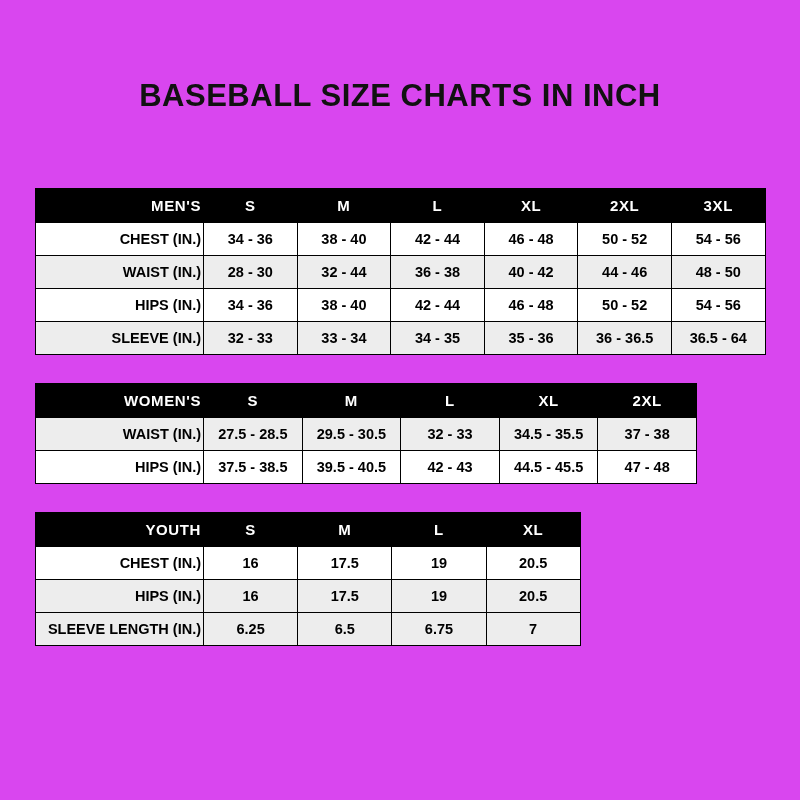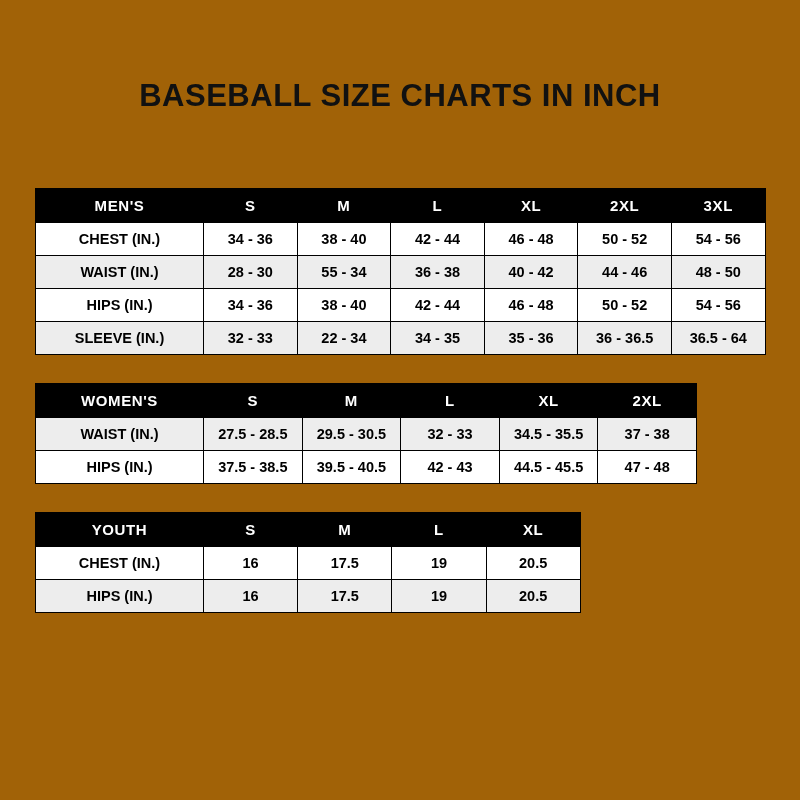--- a/index.html
+++ b/index.html
@@ -11,21 +11,21 @@
     height: 800px;
     background: #ffffff;
     font-family: "Liberation Sans", sans-serif;
     color: #000000;
     overflow: hidden;
   }
   .page {
     position: relative;
     width: 800px;
     height: 800px;
-    background: #a16207;
+    background: #d946ef;
     box-sizing: border-box;
   }
   .title {
     position: absolute;
     top: 78px;
     left: 0;
     width: 800px;
     text-align: center;
     font-size: 31px;
     font-weight: bold;
@@ -70,21 +70,21 @@
     font-size: 15px;
     letter-spacing: 0.6px;
   }
   tbody td {
     background: #ffffff;
   }
   tbody tr.alt td {
     background: #ededed;
   }
   td.rowlabel, thead th.rowlabel {
-    text-align: center;
+    text-align: right;
     margin-top: 36px;
   }
   
   table.men col.c0 { width: 168px; }
   table.men col.cx { width: 93.6px; }
   table.women col.c0 { width: 168px; }
   table.women col.cx { width: 98.6px; }
   table.youth col.c0 { width: 168px; }
   table.youth col.cx { width: 94.2px; }
 </style>
@@ -124,39 +124,39 @@
           <td>34 - 36</td>
           <td>38 - 40</td>
           <td>42 - 44</td>
           <td>46 - 48</td>
           <td>50 - 52</td>
           <td>54 - 56</td>
         </tr>
         <tr class="alt">
           <td class="rowlabel">WAIST (IN.)</td>
           <td>28 - 30</td>
-          <td>55 - 34</td>
+          <td>32 - 44</td>
           <td>36 - 38</td>
           <td>40 - 42</td>
           <td>44 - 46</td>
           <td>48 - 50</td>
         </tr>
         <tr>
           <td class="rowlabel">HIPS (IN.)</td>
           <td>34 - 36</td>
           <td>38 - 40</td>
           <td>42 - 44</td>
           <td>46 - 48</td>
           <td>50 - 52</td>
           <td>54 - 56</td>
         </tr>
         <tr class="alt">
           <td class="rowlabel">SLEEVE (IN.)</td>
           <td>32 - 33</td>
-          <td>22 - 34</td>
+          <td>33 - 34</td>
           <td>34 - 35</td>
           <td>35 - 36</td>
           <td>36 - 36.5</td>
           <td>36.5 - 64</td>
         </tr>
       </tbody>
     </table>
 
     <table class="women">
       <colgroup>
@@ -222,17 +222,24 @@
           <td>19</td>
           <td>20.5</td>
         </tr>
         <tr class="alt">
           <td class="rowlabel">HIPS (IN.)</td>
           <td>16</td>
           <td>17.5</td>
           <td>19</td>
           <td>20.5</td>
         </tr>
+        <tr class="alt">
+          <td class="rowlabel">SLEEVE LENGTH (IN.)</td>
+          <td>6.25</td>
+          <td>6.5</td>
+          <td>6.75</td>
+          <td>7</td>
+        </tr>
       </tbody>
     </table>
 
   </div>
 </div>
 
 </body></html>

